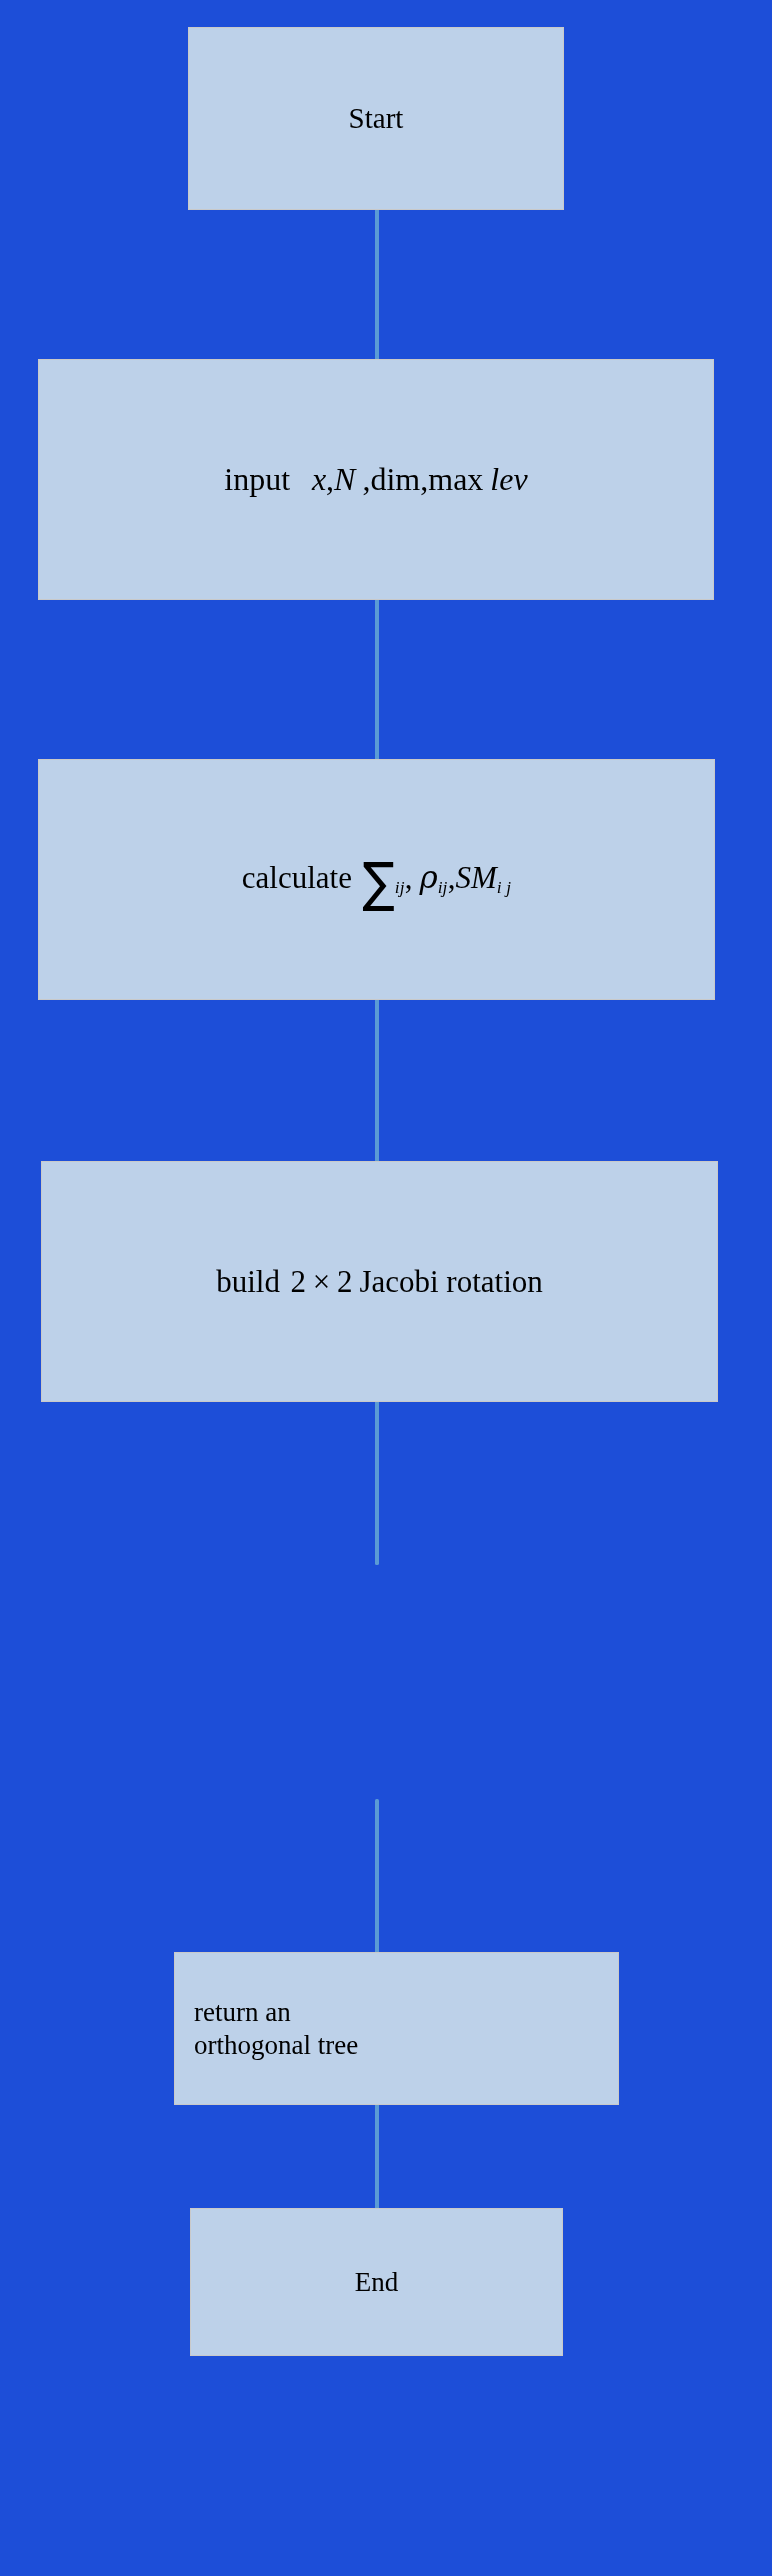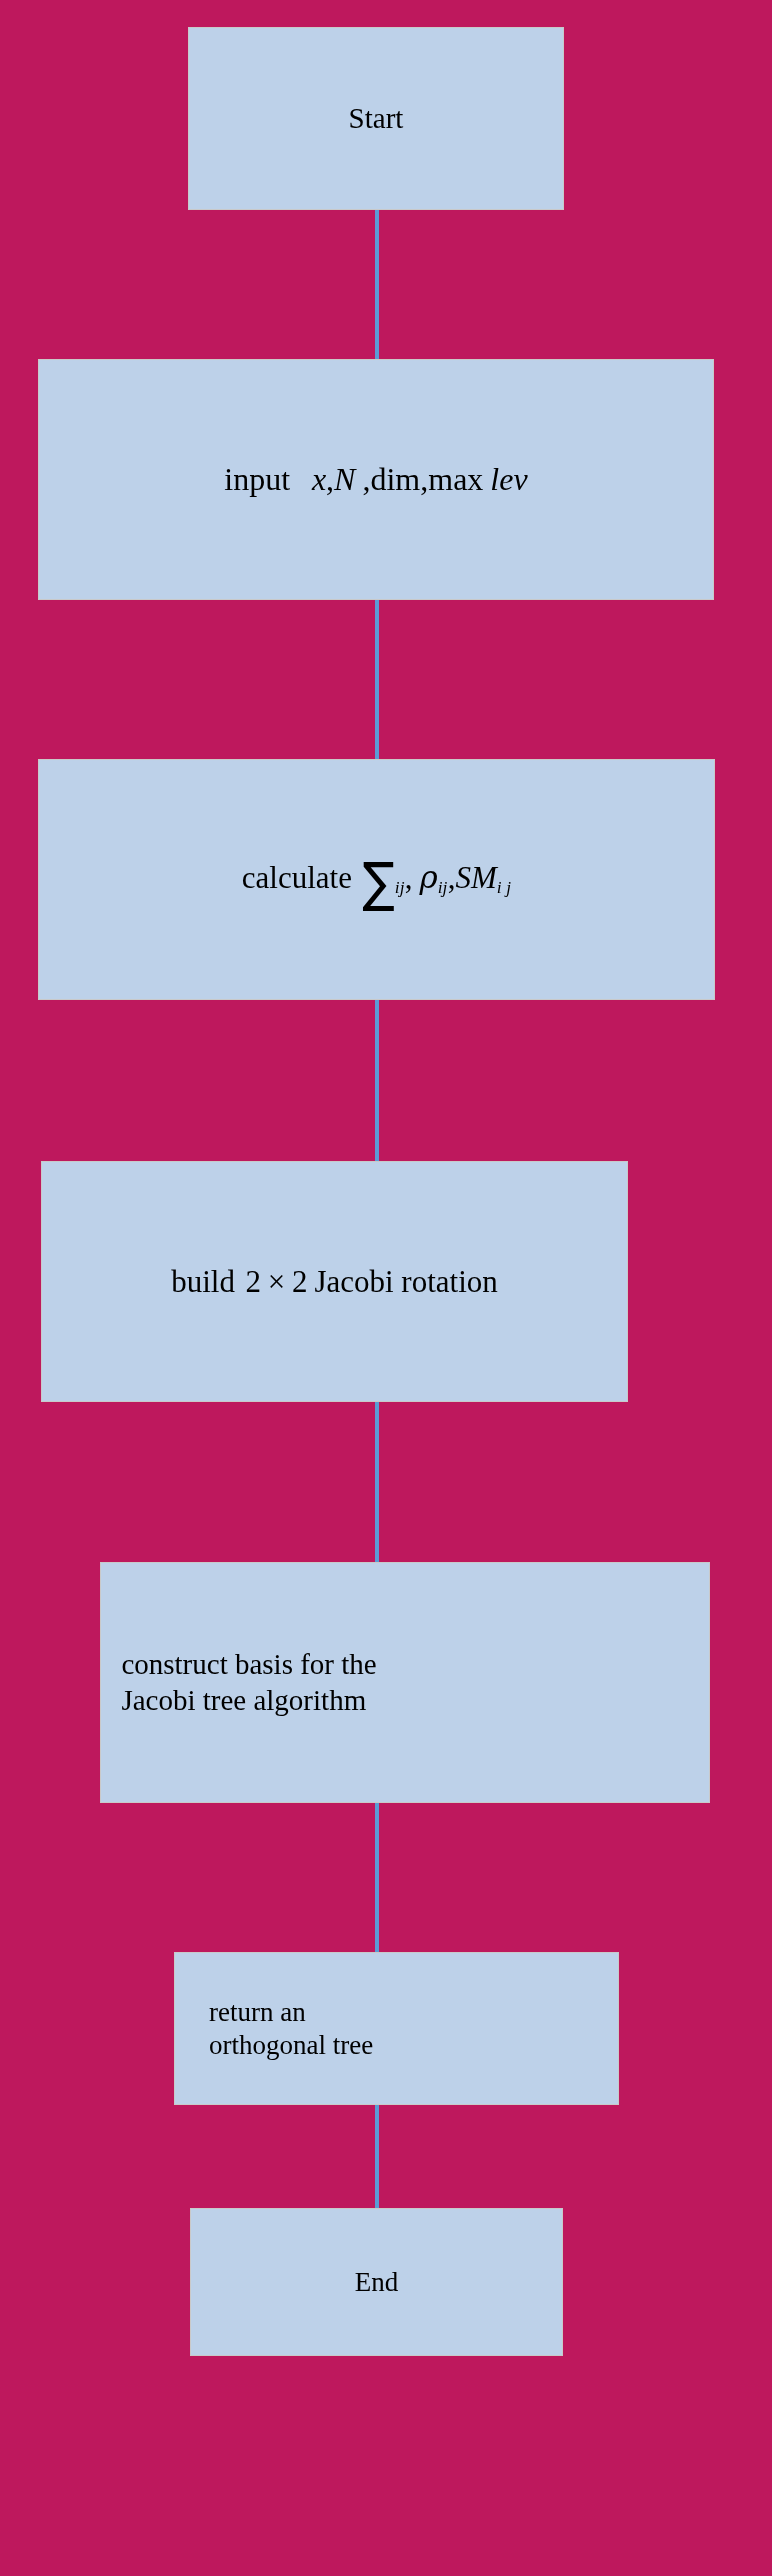--- a/index.html
+++ b/index.html
@@ -9,21 +9,21 @@
     background: #ffffff;
   }
   body {
     font-family: "Liberation Serif", "DejaVu Serif", serif;
     -webkit-font-smoothing: antialiased;
   }
   #flowchart {
     position: relative;
     width: 773px;
     height: 2576px;
-    background: #be185d;
+    background: #1d4ed8;
     overflow: hidden;
   }
   .node {
     position: absolute;
     box-sizing: border-box;
     background: #bdd1e9;
     border: 0.8px solid #c9c9c9;
     display: flex;
     align-items: center;
     justify-content: center;
@@ -36,31 +36,31 @@
     width: 100%;
     padding: 0 7.8px;
     box-sizing: border-box;
     line-height: 1.22;
     white-space: pre-line;
   }
   
   #node-start      { left: 188px; top: 27px;   width: 376px; height: 183px; }
   #node-input      { left: 38px;  top: 359px;  width: 676px; height: 241px; }
   #node-calculate  { left: 38px;  top: 759px;  width: 677px; height: 241px; justify-content: center; }
-  #node-build      { left: 41px;  top: 1161px; width: 587px; height: 241px; }
+  #node-build      { left: 41px;  top: 1161px; width: 677px; height: 241px; }
   #node-construct  { left: 100px; top: 1562px; width: 610px; height: 241px; }
   #node-return     { left: 174px; top: 1952px; width: 445px; height: 153px; }
   #node-end        { left: 190px; top: 2208px; width: 373px; height: 148px; }
 
   #node-start   .node-label { font-size: 29px; }
   #node-input   .node-label { font-size: 32px; }
   #node-calculate .node-label { font-size: 31px; }
   #node-build   .node-label { font-size: 31px; }
   #node-construct .node-label { font-size: 29px; text-align: left; padding-left: 20.4px; }
-  #node-return  .node-label { font-size: 27px; text-align: left; padding-left: 34px; }
+  #node-return  .node-label { font-size: 27px; text-align: left; padding-left: 19px; }
   #node-end     .node-label { font-size: 27px; }
 
   
   .mi { font-style: italic; font-family: "Liberation Serif", "DejaVu Serif", serif; }
   .mn { font-style: normal; }
   .mop {
     font-family: "DejaVu Sans", sans-serif;
     font-style: normal;
     font-size: 1.55em;
     line-height: 0.7;
@@ -114,24 +114,20 @@
   </div>
 
   <div class="node" id="node-calculate">
     <span class="node-label"><span>calculate</span><span class="spw"></span><span class="mop">∑</span><sub class="idx">ij</sub><span>,</span><span class="sp"></span><span class="mrho">ρ</span><sub class="idx">ij</sub><span>,</span><span class="mi">SM</span><sub class="idx">i j</sub></span>
   </div>
 
   <div class="node" id="node-build">
     <span class="node-label"><span>build</span><span class="spw"></span><span class="mn">2</span><span class="sp"></span><span class="mn">×</span><span class="sp"></span><span class="mn">2</span><span class="sp"></span><span>Jacobi rotation</span></span>
   </div>
 
-  <div class="node" id="node-construct">
-    <span class="node-label">construct basis for the
-Jacobi tree algorithm</span>
-  </div>
 
   <div class="node" id="node-return">
     <span class="node-label">return an
 orthogonal tree</span>
   </div>
 
   <div class="node" id="node-end">
     <span class="node-label">End</span>
   </div>
 

